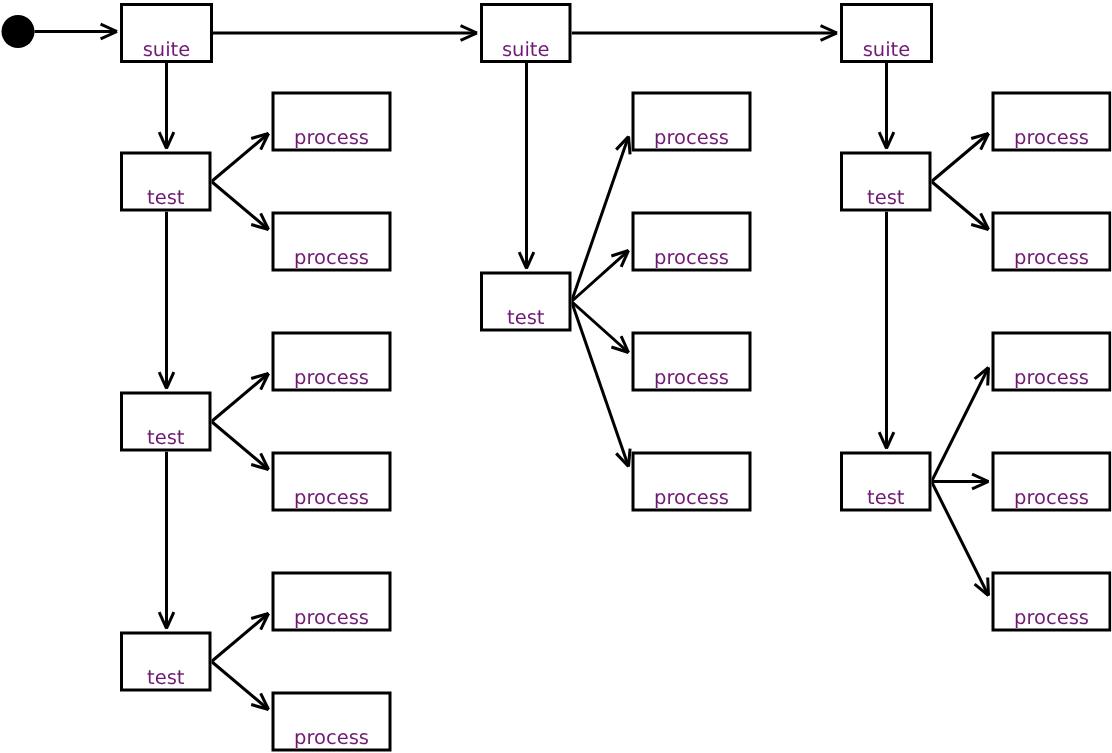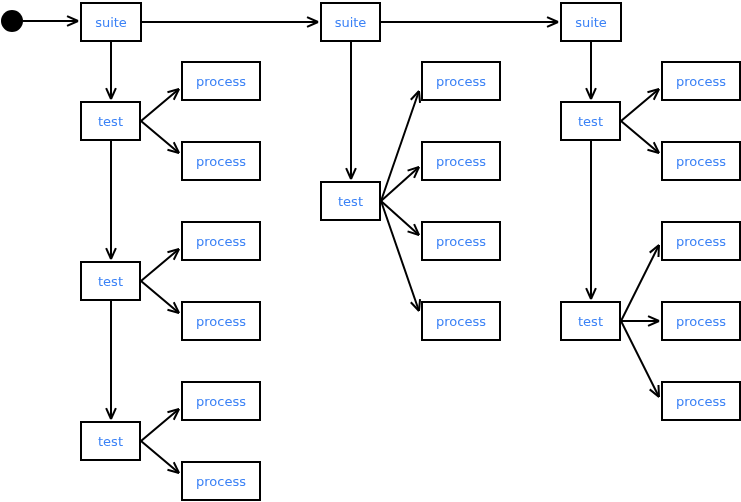--- a/index.html
+++ b/index.html
@@ -23,25 +23,25 @@
     top: 0;
     width: 741px;
     height: 502px;
   }
   .node {
     position: absolute;
     box-sizing: border-box;
     border: 2px solid #737373;
     background: #ffffff;
     display: flex;
-    align-items: center;
+    align-items: flex-end;
     justify-content: center;
     font-size: 13px;
     line-height: 1;
-    color: #3b82f6;
+    color: #701a75;
     z-index: 2;
   }
   .node-label {
     display: block;
     text-align: center;
     white-space: nowrap;
   }
   .start-node {
     position: absolute;
     border-radius: 50%;

